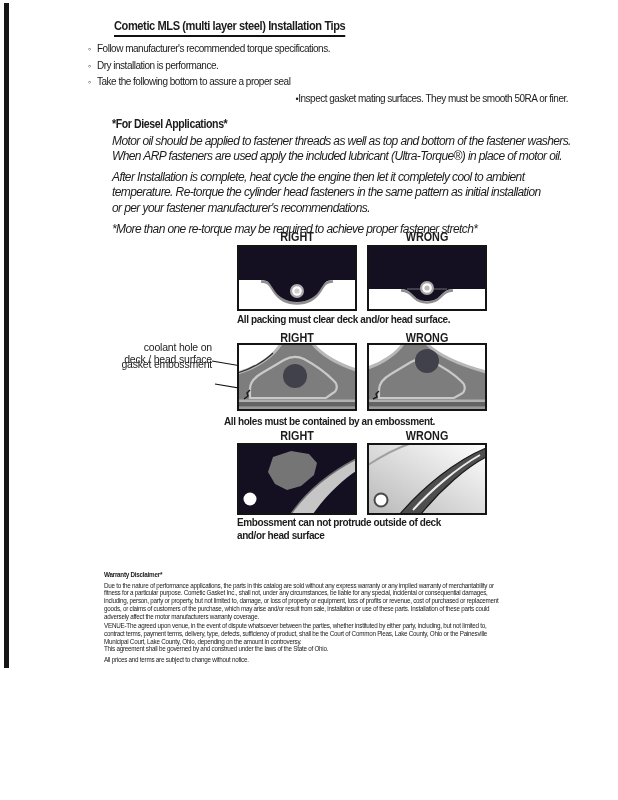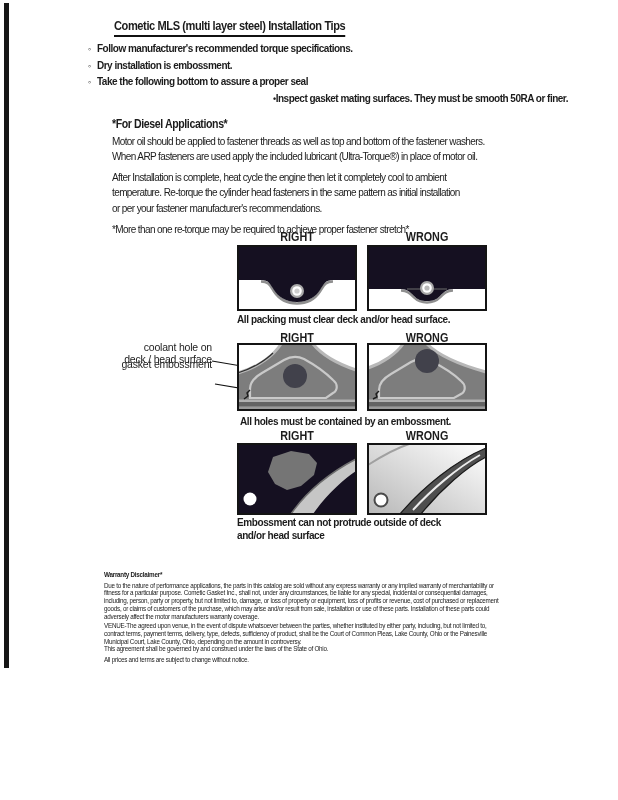--- a/index.html
+++ b/index.html
@@ -5,30 +5,30 @@
   html,body{margin:0;padding:0;background:#ffffff;}
   .page{position:relative;width:618px;height:668px;background:#ffffff;overflow:hidden;
         font-family:"Liberation Sans","DejaVu Sans",sans-serif;color:#1c1c1c;}
   .edge-bar{position:absolute;left:4px;top:3px;width:5px;height:792px;background:#161616;}
 
   .title{position:absolute;left:114px;top:18px;font-size:13.5px;font-weight:bold;letter-spacing:-0.5px;
          white-space:nowrap;display:inline-block;transform:scaleX(0.82);transform-origin:left top;
          border-bottom:2px solid #111;padding-bottom:2px;}
 
   .bullets{position:absolute;left:88px;top:41px;width:480px;font-size:10px;letter-spacing:-0.5px;line-height:15.7px;}
-  .bullet-row{white-space:nowrap;font-weight:bold;}
+  .bullet-row{white-space:nowrap;}
   .bullet-row .marker{display:inline-block;width:9px;font-size:9px;}
   .marker.open::before{content:"\25E6";}
   .marker.solid::before{content:"\2022";}
   .sub{padding-left:32px;text-align:right;}
 
   .diesel-heading{position:absolute;left:112px;top:117px;font-size:12.5px;font-weight:bold;letter-spacing:-0.5px;
          white-space:nowrap;display:inline-block;transform:scaleX(0.85);transform-origin:left top;}
-  .body-p{position:absolute;left:112px;width:470px;font-size:10px;letter-spacing:-0.6px;line-height:15.3px;
-          white-space:pre-line;}
+  .body-p{position:absolute;left:112px;width:470px;font-size:12px;letter-spacing:-0.6px;line-height:15.3px;
+          white-space:pre-line;font-style:italic;}
   .p1{top:134px;} .p2{top:170px;} .p3{top:222px;}
 
   .rw-label{position:absolute;width:120px;text-align:center;font-size:13.5px;font-weight:700;
             transform:scaleX(0.8);transform-origin:center top;}
   .dbox{position:absolute;width:120px;}
   .dbox svg{display:block;}
   .caption{position:absolute;font-size:10px;font-weight:600;letter-spacing:-0.4px;white-space:pre-line;line-height:12.5px;}
 
   .ann{position:absolute;left:58px;width:154px;text-align:right;font-size:10.5px;letter-spacing:-0.2px;line-height:12px;}
   .ann-coolant{top:341px;}
@@ -46,21 +46,21 @@
 <body>
 
 <div class="page">
 
   <div class="edge-bar"></div>
 
   <div class="title">Cometic MLS (multi layer steel) Installation Tips</div>
 
   <div class="bullets">
     <div class="bullet-row"><span class="marker open"></span><span>Follow manufacturer's recommended torque specifications.</span></div>
-    <div class="bullet-row"><span class="marker open"></span><span>Dry installation is embossment.</span></div>
+    <div class="bullet-row"><span class="marker open"></span><span>Dry installation is performance.</span></div>
     <div class="bullet-row"><span class="marker open"></span><span>Take the following bottom to assure a proper seal</span></div>
     <div class="bullet-row sub"><span class="marker solid"></span><span>Inspect gasket mating surfaces.  They must be smooth 50RA or finer.</span></div>
   </div>
 
   <div class="diesel-heading">*For Diesel Applications*</div>
   <div class="body-p p1">Motor oil should be applied to fastener threads as well as top and bottom of the fastener washers.
 When ARP fasteners are used apply the included lubricant (Ultra-Torque®) in place of motor oil.</div>
   <div class="body-p p2">After Installation is complete, heat cycle the engine then let it completely cool to ambient
 temperature. Re-torque the cylinder head fasteners in the same pattern as initial installation
 or per your fastener manufacturer's recommendations.</div>
@@ -150,21 +150,21 @@
       <path d="M36,1 C30,10 16,20 1,25" stroke="#b8b8b8" stroke-width="3" fill="none"></path>
       <path d="M60,1 L119,1 L119,29 C97,23 72,13 60,1 Z" fill="#ffffff"></path>
       <path d="M60,1 C72,13 97,23 119,29" stroke="#b8b8b8" stroke-width="3" fill="none"></path>
       <path d="M12,55 L12,47 C12,40 17,35 24,31 L44,19 C51,15 58,15 64,18 C76,24 88,32 94,38 C99,42 99,48 94,51 L87,55 Z" stroke="#c9c9c9" stroke-width="2.2" fill="none"></path>
       <path d="M12,48 L9,51 L10,54 L6,56" stroke="#1c1c1c" stroke-width="1.4" fill="none"></path>
       <circle cx="60" cy="18" r="12" fill="#41414b"></circle>
       <rect x="1" y="1" width="118" height="66" fill="none" stroke="#141414" stroke-width="2"></rect>
     </svg>
   </div>
 
-  <div class="caption" style="left:240px;top:416px;">All holes must be contained by an embossment.</div>
+  <div class="caption" style="left:224px;top:416px;">All holes must be contained by an embossment.</div>
 
   <div class="rw-label" style="left:237px;top:428px;">RIGHT</div>
   <div class="rw-label" style="left:367px;top:428px;">WRONG</div>
 
   <div class="dbox" style="left:237px;top:443px;">
     <svg width="120" height="72" viewBox="0 0 120 72">
       <rect x="1" y="1" width="118" height="70" fill="#151021" stroke="#141414" stroke-width="2"></rect>
       <path d="M119,16 C98,27 72,45 54,71 L76,71 C90,51 106,37 119,28 Z" fill="#c6c6c6"></path>
       <path d="M119,16 C98,27 72,45 54,71" stroke="#6f6f6f" stroke-width="1.5" fill="none"></path>
       <polygon points="36,14 54,8 72,11 80,20 77,32 64,43 50,47 38,41 31,29" fill="#757575"></polygon>

